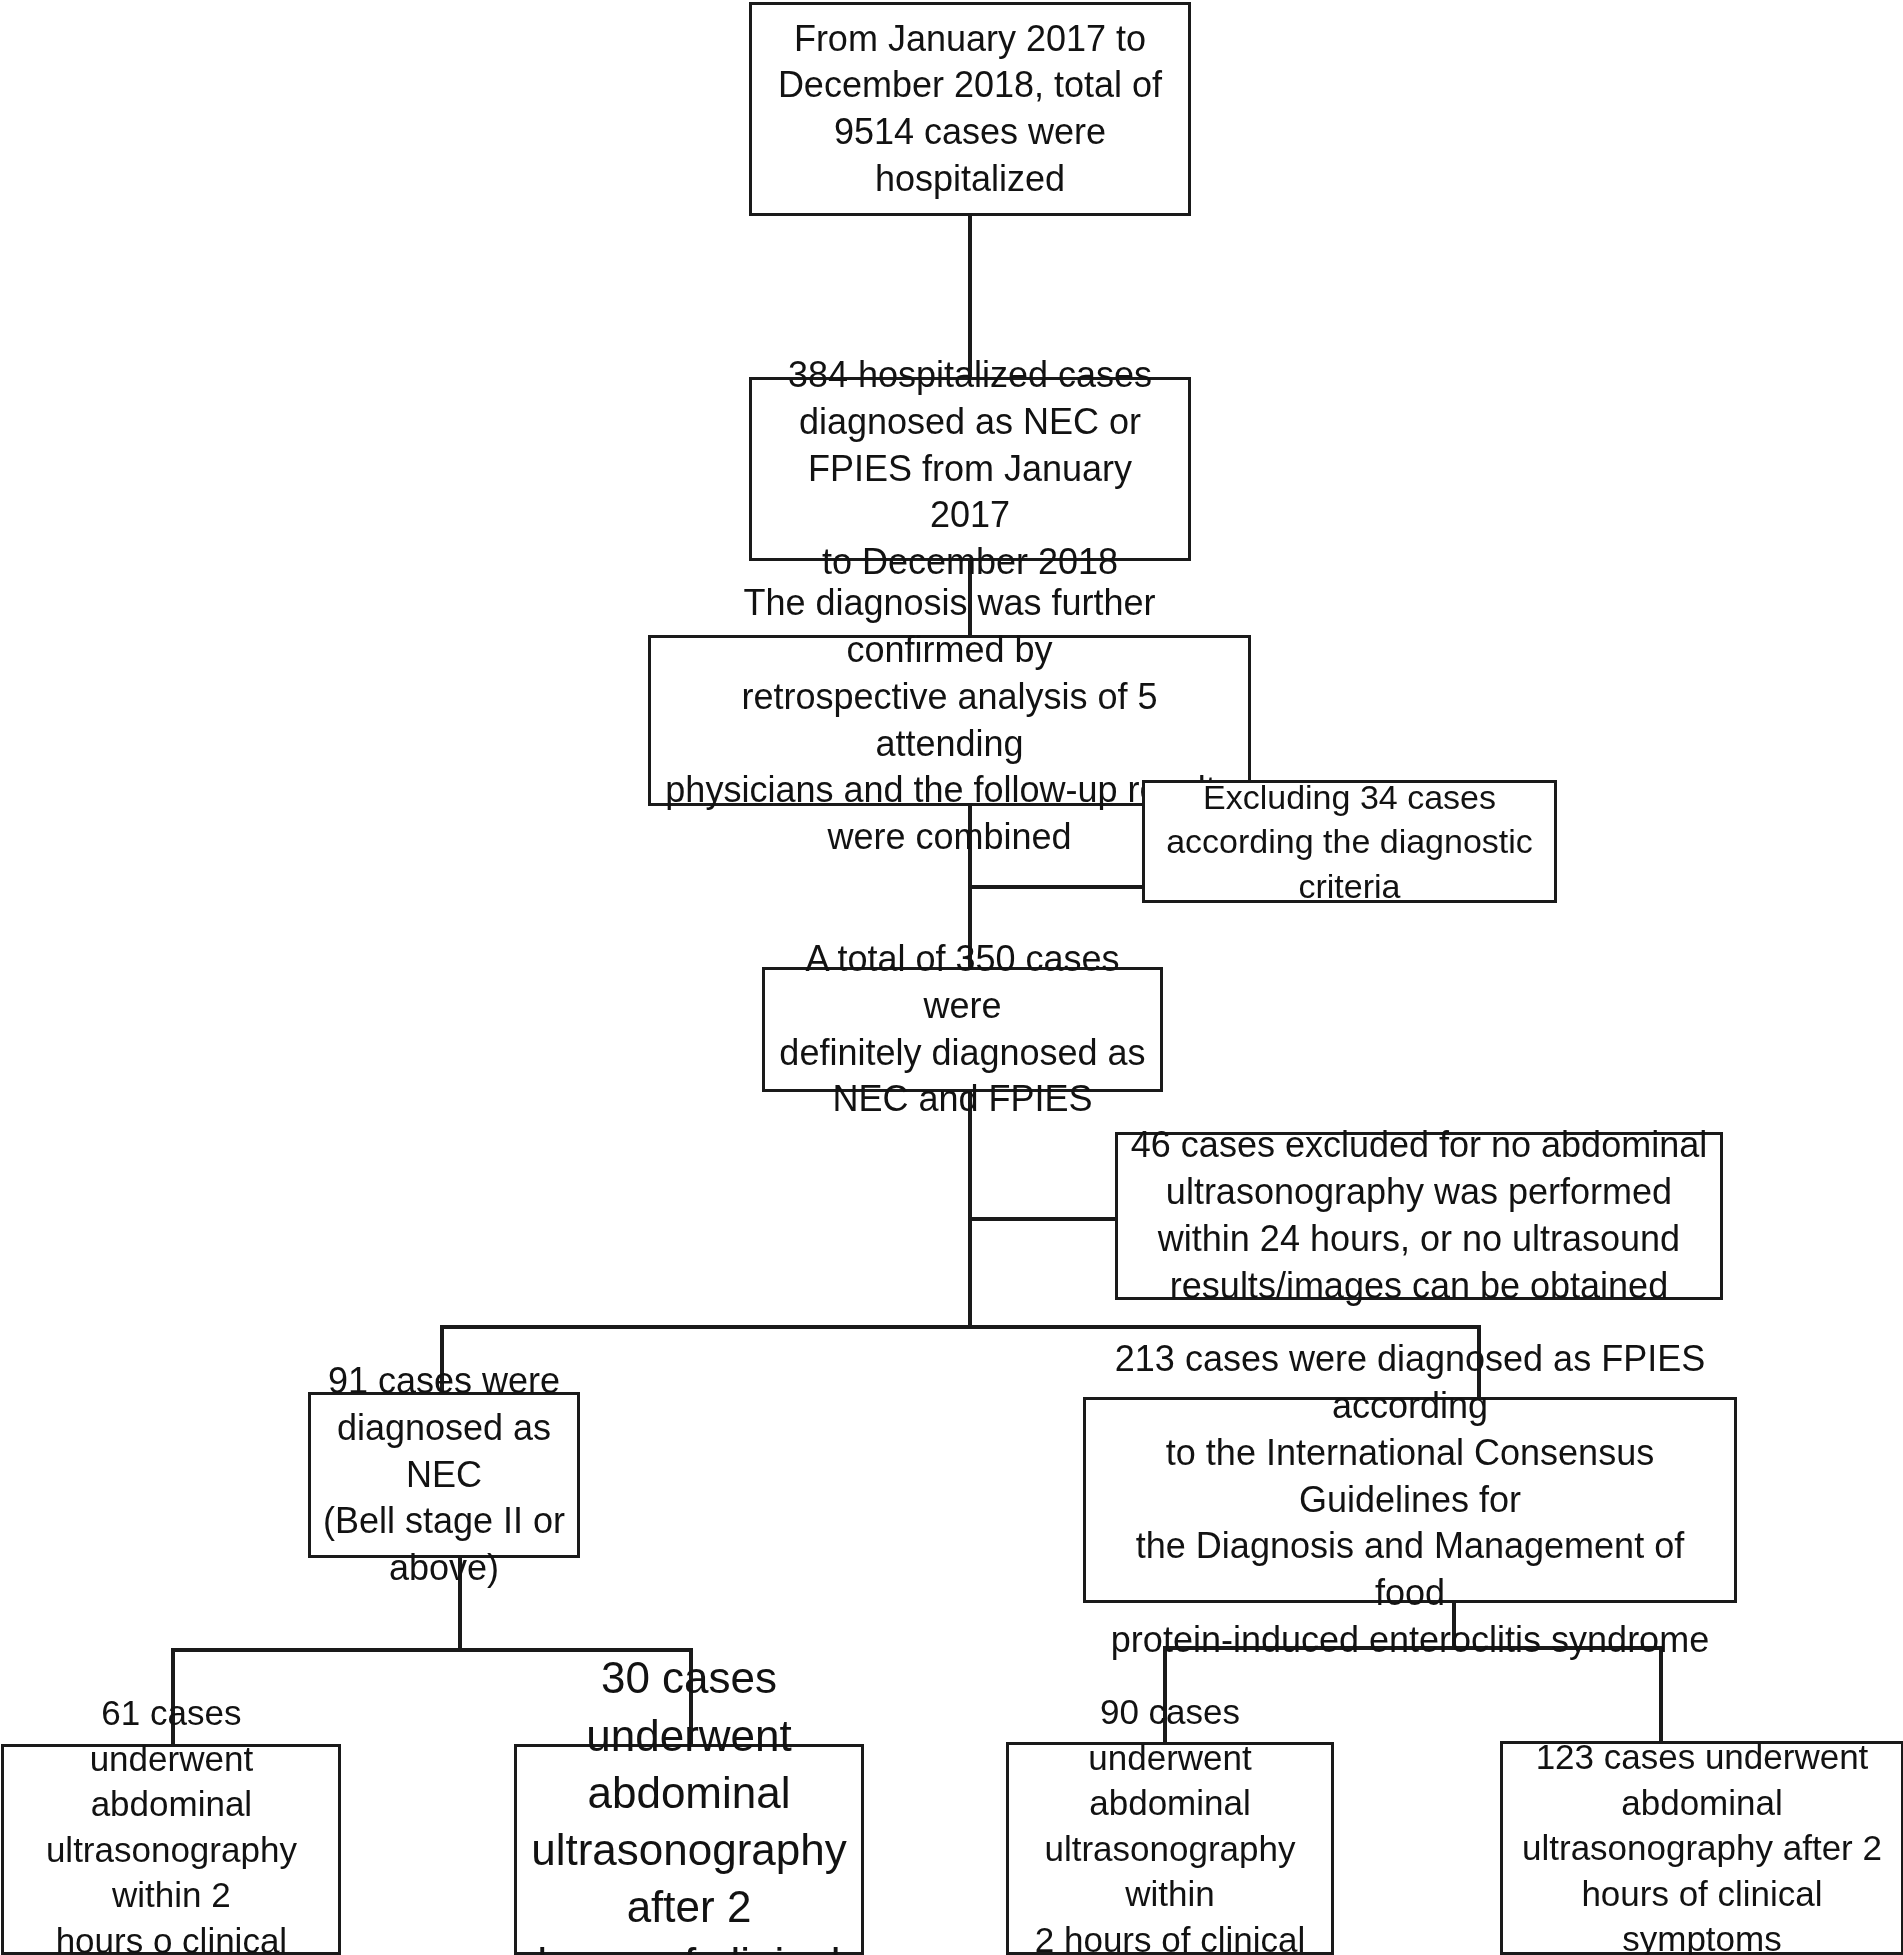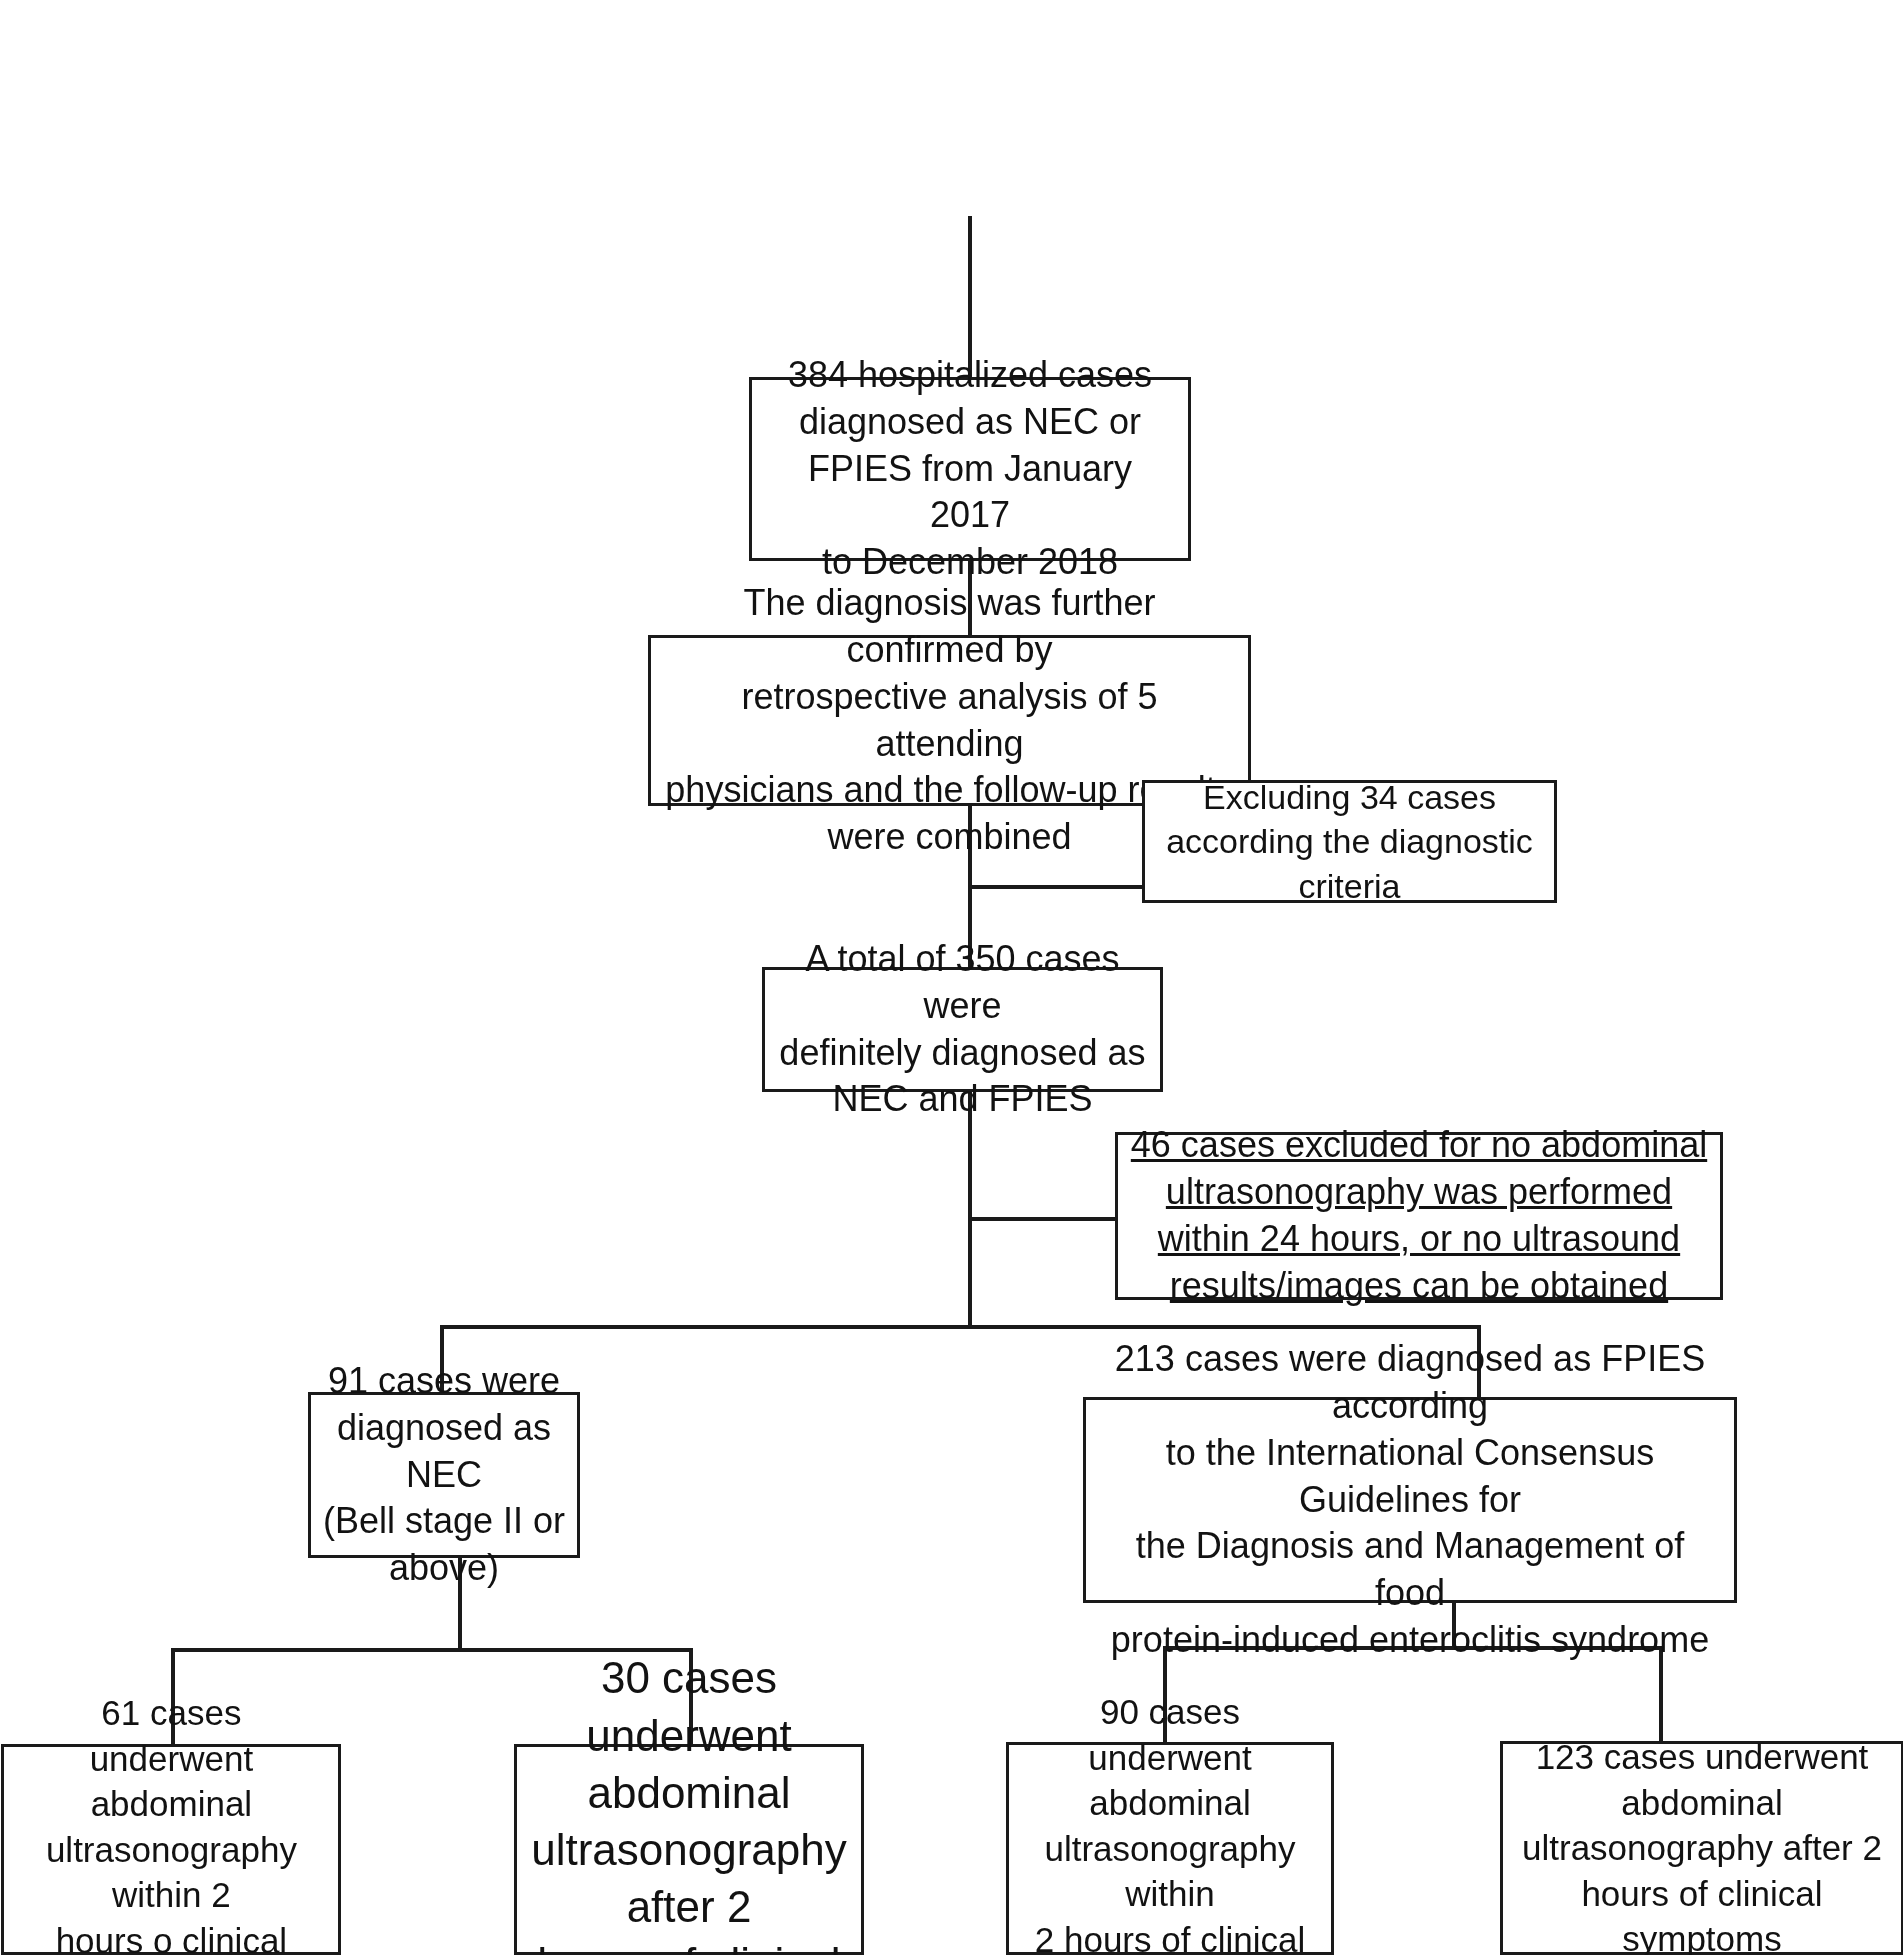--- a/index.html
+++ b/index.html
@@ -68,20 +68,26 @@
   <div class="conn vline" style="left:458px; top:1556px; height:96px;"></div>
   <div class="conn hline" style="left:171px; top:1648px; width:521px;"></div>
   <div class="conn vline" style="left:171px; top:1648px; height:97px;"></div>
   <div class="conn vline" style="left:689px; top:1648px; height:97px;"></div>
 
   <div class="conn vline" style="left:1452px; top:1602px; height:46px;"></div>
   <div class="conn hline" style="left:1163px; top:1646px; width:500px;"></div>
   <div class="conn vline" style="left:1163px; top:1646px; height:100px;"></div>
   <div class="conn vline" style="left:1659px; top:1646px; height:100px;"></div>
 
+  <div class="node" style="left:749px; top:2.1px; width:442px; height:214px; font-size:36px;">
+    <span class="txt">From January 2017 to
+December 2018, total of
+9514 cases were
+hospitalized</span>
+  </div>
 
   <div class="node" style="left:749px; top:377px; width:442px; height:184px; font-size:36px;">
     <span class="txt">384 hospitalized cases
 diagnosed as NEC or
 FPIES from January 2017
 to December 2018</span>
   </div>
 
   <div class="node" style="left:648px; top:635px; width:603px; height:171px; font-size:36px;">
     <span class="txt">The diagnosis was further confirmed by
@@ -95,21 +101,21 @@
 according the diagnostic
 criteria</span>
   </div>
 
   <div class="node" style="left:762px; top:967px; width:401px; height:125px; font-size:36px;">
     <span class="txt">A total of 350 cases were
 definitely diagnosed as
 NEC and FPIES</span>
   </div>
 
-  <div class="node" style="left:1115px; top:1132px; width:608px; height:168px; font-size:36px;text-decoration:underline;">
+  <div class="node" style="left:1115px; top:1132px; width:608px; height:168px; font-size:36px;">
     <span class="txt">46 cases excluded for no abdominal
 ultrasonography was performed
 within 24 hours, or no ultrasound
 results/images can be obtained</span>
   </div>
 
   <div class="node" style="left:308px; top:1392px; width:272px; height:166px; font-size:36px;">
     <span class="txt">91 cases were
 diagnosed as NEC
 (Bell stage II or above)</span>

